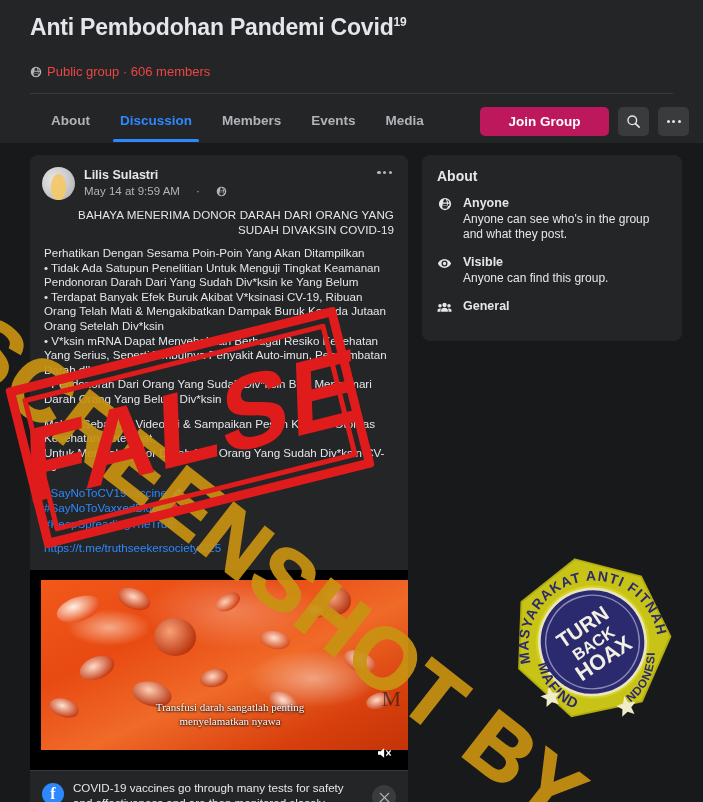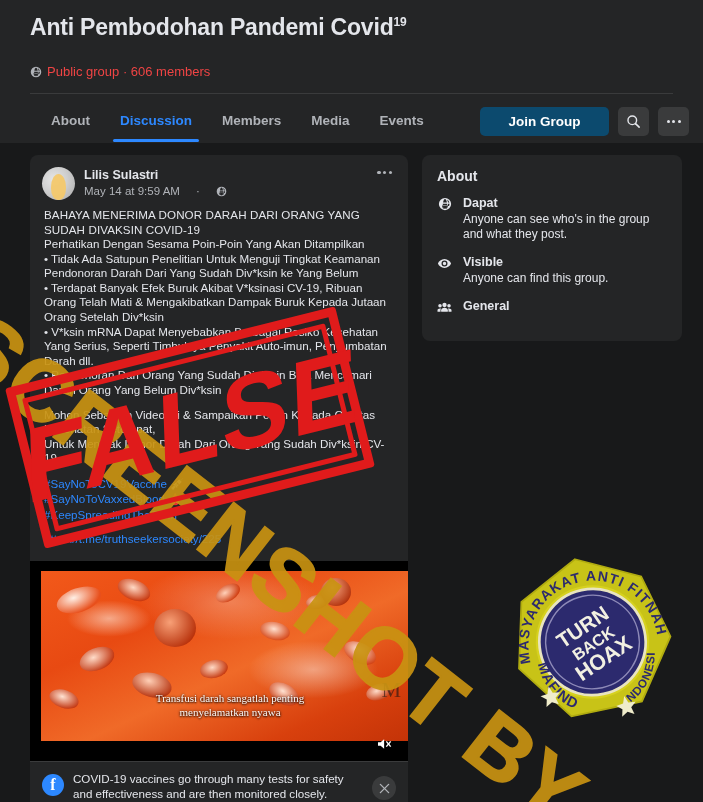--- a/index.html
+++ b/index.html
@@ -45,21 +45,21 @@
   .tab.active::after {
     content: ""; position: absolute; left: 8px; right: 8px; bottom: 0;
     height: 3px; background: #2d88ff; border-radius: 2px;
   }
   .header-actions {
     position: absolute; right: 14px; top: 107px;
     display: flex; align-items: center; gap: 9px;
   }
   .join-btn {
     width: 129px; height: 29px; border-radius: 5px;
-    background: #0c4a6e; color: #ffffff;
+    background: #be185d; color: #ffffff;
     font-size: 13.5px; font-weight: bold;
     display: flex; align-items: center; justify-content: center;
     border: none; cursor: pointer; font-family: inherit;
   }
   .icon-btn {
     width: 31px; height: 29px; border-radius: 5px; background: #3a3b3c;
     display: flex; align-items: center; justify-content: center; cursor: pointer;
     color: #e4e6eb; border: none;
   }
   .dots-h { display: flex; gap: 2.5px; }
@@ -86,21 +86,21 @@
   }
   .post-author-wrap { margin-left: 9px; padding-top: 1px; }
   .post-author { font-size: 12.5px; font-weight: bold; color: #e4e6eb; line-height: 15px; }
   .post-time { font-size: 11.5px; color: #b0b3b8; display: flex; align-items: center; gap: 16px; margin-top: 2px; }
   .post-menu { position: absolute; right: 16px; top: 16px; display: flex; gap: 2.5px; cursor: pointer; }
   .post-menu i { width: 3.2px; height: 3.2px; border-radius: 50%; background: #b0b3b8; display: block; }
 
   .post-body { padding: 7px 14px 10px 14px; }
   .post-head-text {
     font-size: 11.6px; color: #e4e6eb; line-height: 15px;
-    margin-bottom: 0; letter-spacing: .1px;
+    margin-bottom: 9px; letter-spacing: .1px; text-align: right;
   }
   .post-para {
     font-size: 11.6px; color: #e4e6eb; line-height: 14.6px;
     margin-bottom: 10px; white-space: pre-line;
   }
   .post-tag { font-size: 11.6px; color: #2d88ff; line-height: 15.5px; cursor: pointer; }
   .post-tags { margin-bottom: 10px; }
   .post-link { font-size: 11.6px; color: #2d88ff; cursor: pointer; display: block; margin-bottom: 6px; }
 
   
@@ -213,22 +213,22 @@
         <path d="M8 1a7 7 0 100 14A7 7 0 008 1zm0 1.3c.9 0 1.9 1.7 2.2 4.1H5.8C6.1 4 7.1 2.3 8 2.3zM4.5 6.4c.2-1.6.7-2.9 1.3-3.6A5.8 5.8 0 003.1 6.4h1.4zm-.2 1.2H2.6a5.7 5.7 0 00.5 2.7h1.4a16 16 0 01-.2-2.7zm1.2 0h5v.2c0 1-.1 1.8-.2 2.5H5.7c-.1-.7-.2-1.6-.2-2.5v-.2zm5.9 0h1.7c0 1-.2 1.9-.5 2.7h-1.4c.1-.8.2-1.7.2-2.7zM13 6.4h-1.5a10 10 0 00-1.3-3.6 5.8 5.8 0 012.8 3.6zM5.9 13.3c-.6-.7-1.1-2-1.3-3.5h1.3c.2 1.3.5 2.5.9 3.3l-.9.2zm2.1.4c-.8 0-1.7-1.5-2-3.9h4c-.3 2.4-1.2 3.9-2 3.9zm2.1-.4l-.9-.2c.4-.8.7-2 .9-3.3h1.3c-.2 1.5-.7 2.8-1.3 3.5z"></path>
       </svg>
       <span>Public group · 606 members</span>
     </div>
     <div class="header-divider"></div>
 
     <div class="tabs">
       <div class="tab">About</div>
       <div class="tab active">Discussion</div>
       <div class="tab">Members</div>
+      <div class="tab">Events</div>
       <div class="tab">Media</div>
-      <div class="tab">Events</div>
     </div>
 
     <div class="header-actions">
       <button class="join-btn">Join Group</button>
       <button class="icon-btn">
         <svg width="15" height="15" viewBox="0 0 16 16">
           <circle cx="6.7" cy="6.7" r="4.6" fill="none" stroke="#e4e6eb" stroke-width="1.5"></circle>
           <line x1="10.2" y1="10.2" x2="14" y2="14" stroke="#e4e6eb" stroke-width="1.7" stroke-linecap="round"></line>
         </svg>
       </button>
@@ -327,21 +327,21 @@
     <div class="about-card">
       <div class="about-title">About</div>
 
       <div class="about-row">
         <span class="about-ico">
           <svg width="14" height="14" viewBox="0 0 16 16" fill="#e4e6eb">
             <path d="M8 1a7 7 0 100 14A7 7 0 008 1zm0 1.3c.9 0 1.9 1.7 2.2 4.1H5.8C6.1 4 7.1 2.3 8 2.3zM4.5 6.4c.2-1.6.7-2.9 1.3-3.6A5.8 5.8 0 003.1 6.4h1.4zm-.2 1.2H2.6a5.7 5.7 0 00.5 2.7h1.4a16 16 0 01-.2-2.7zm1.2 0h5v.2c0 1-.1 1.8-.2 2.5H5.7c-.1-.7-.2-1.6-.2-2.5v-.2zm5.9 0h1.7c0 1-.2 1.9-.5 2.7h-1.4c.1-.8.2-1.7.2-2.7zM13 6.4h-1.5a10 10 0 00-1.3-3.6 5.8 5.8 0 012.8 3.6zM5.9 13.3c-.6-.7-1.1-2-1.3-3.5h1.3c.2 1.3.5 2.5.9 3.3l-.9.2zm2.1.4c-.8 0-1.7-1.5-2-3.9h4c-.3 2.4-1.2 3.9-2 3.9zm2.1-.4l-.9-.2c.4-.8.7-2 .9-3.3h1.3c-.2 1.5-.7 2.8-1.3 3.5z"></path>
           </svg>
         </span>
         <div>
-          <div class="about-label">Dapat</div>
+          <div class="about-label">Anyone</div>
           <div class="about-desc">Anyone can see who's in the group and what they post.</div>
         </div>
       </div>
 
       <div class="about-row">
         <span class="about-ico">
           <svg width="15" height="15" viewBox="0 0 16 16" fill="#e4e6eb">
             <path d="M8 3.2C4.6 3.2 1.9 5.6 1 8c.9 2.4 3.6 4.8 7 4.8s6.1-2.4 7-4.8c-.9-2.4-3.6-4.8-7-4.8zm0 8a3.2 3.2 0 110-6.4 3.2 3.2 0 010 6.4zm0-1.4a1.8 1.8 0 100-3.6 1.8 1.8 0 000 3.6z"></path>
           </svg>
         </span>

